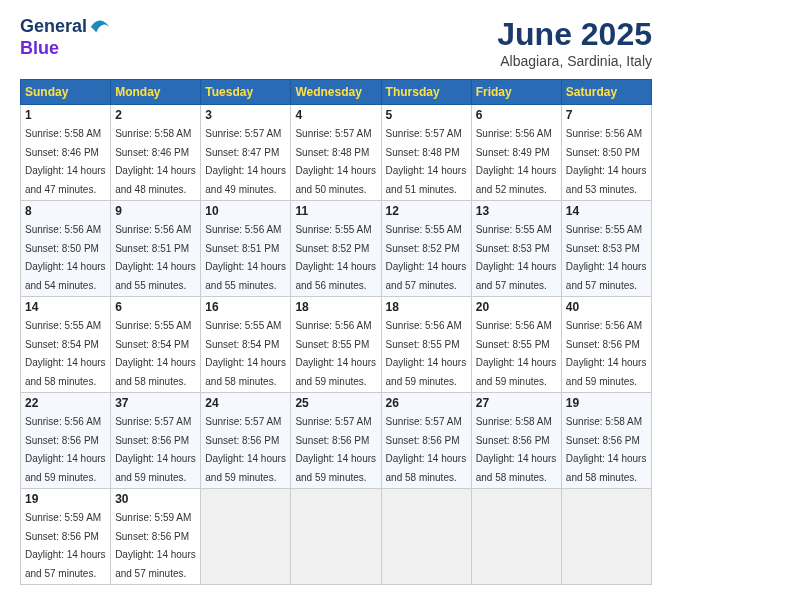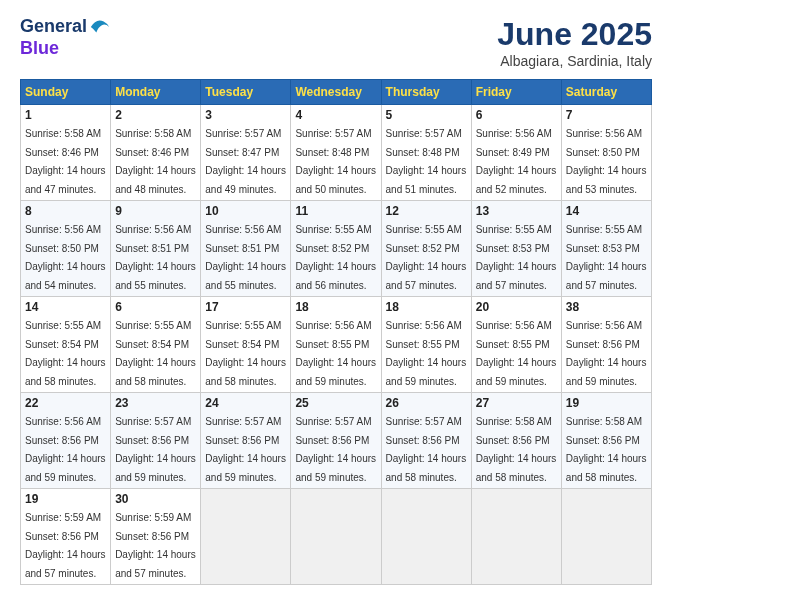--- a/index.html
+++ b/index.html
@@ -191,47 +191,47 @@
         <tr>
           <td>
         <span class="day-number">14</span>
         <span class="day-info">Sunrise: 5:55 AM<br>Sunset: 8:54 PM<br>Daylight: 14 hours and 58 minutes.</span>
       </td>
           <td>
         <span class="day-number">6</span>
         <span class="day-info">Sunrise: 5:55 AM<br>Sunset: 8:54 PM<br>Daylight: 14 hours and 58 minutes.</span>
       </td>
           <td>
-        <span class="day-number">17</span>
+        <span class="day-number">16</span>
         <span class="day-info">Sunrise: 5:55 AM<br>Sunset: 8:54 PM<br>Daylight: 14 hours and 58 minutes.</span>
       </td>
           <td>
         <span class="day-number">18</span>
         <span class="day-info">Sunrise: 5:56 AM<br>Sunset: 8:55 PM<br>Daylight: 14 hours and 59 minutes.</span>
       </td>
           <td>
         <span class="day-number">18</span>
         <span class="day-info">Sunrise: 5:56 AM<br>Sunset: 8:55 PM<br>Daylight: 14 hours and 59 minutes.</span>
       </td>
           <td>
         <span class="day-number">20</span>
         <span class="day-info">Sunrise: 5:56 AM<br>Sunset: 8:55 PM<br>Daylight: 14 hours and 59 minutes.</span>
       </td>
           <td>
-        <span class="day-number">38</span>
+        <span class="day-number">40</span>
         <span class="day-info">Sunrise: 5:56 AM<br>Sunset: 8:56 PM<br>Daylight: 14 hours and 59 minutes.</span>
       </td>
         </tr>
         <tr>
           <td>
         <span class="day-number">22</span>
         <span class="day-info">Sunrise: 5:56 AM<br>Sunset: 8:56 PM<br>Daylight: 14 hours and 59 minutes.</span>
       </td>
           <td>
-        <span class="day-number">23</span>
+        <span class="day-number">37</span>
         <span class="day-info">Sunrise: 5:57 AM<br>Sunset: 8:56 PM<br>Daylight: 14 hours and 59 minutes.</span>
       </td>
           <td>
         <span class="day-number">24</span>
         <span class="day-info">Sunrise: 5:57 AM<br>Sunset: 8:56 PM<br>Daylight: 14 hours and 59 minutes.</span>
       </td>
           <td>
         <span class="day-number">25</span>
         <span class="day-info">Sunrise: 5:57 AM<br>Sunset: 8:56 PM<br>Daylight: 14 hours and 59 minutes.</span>
       </td>

